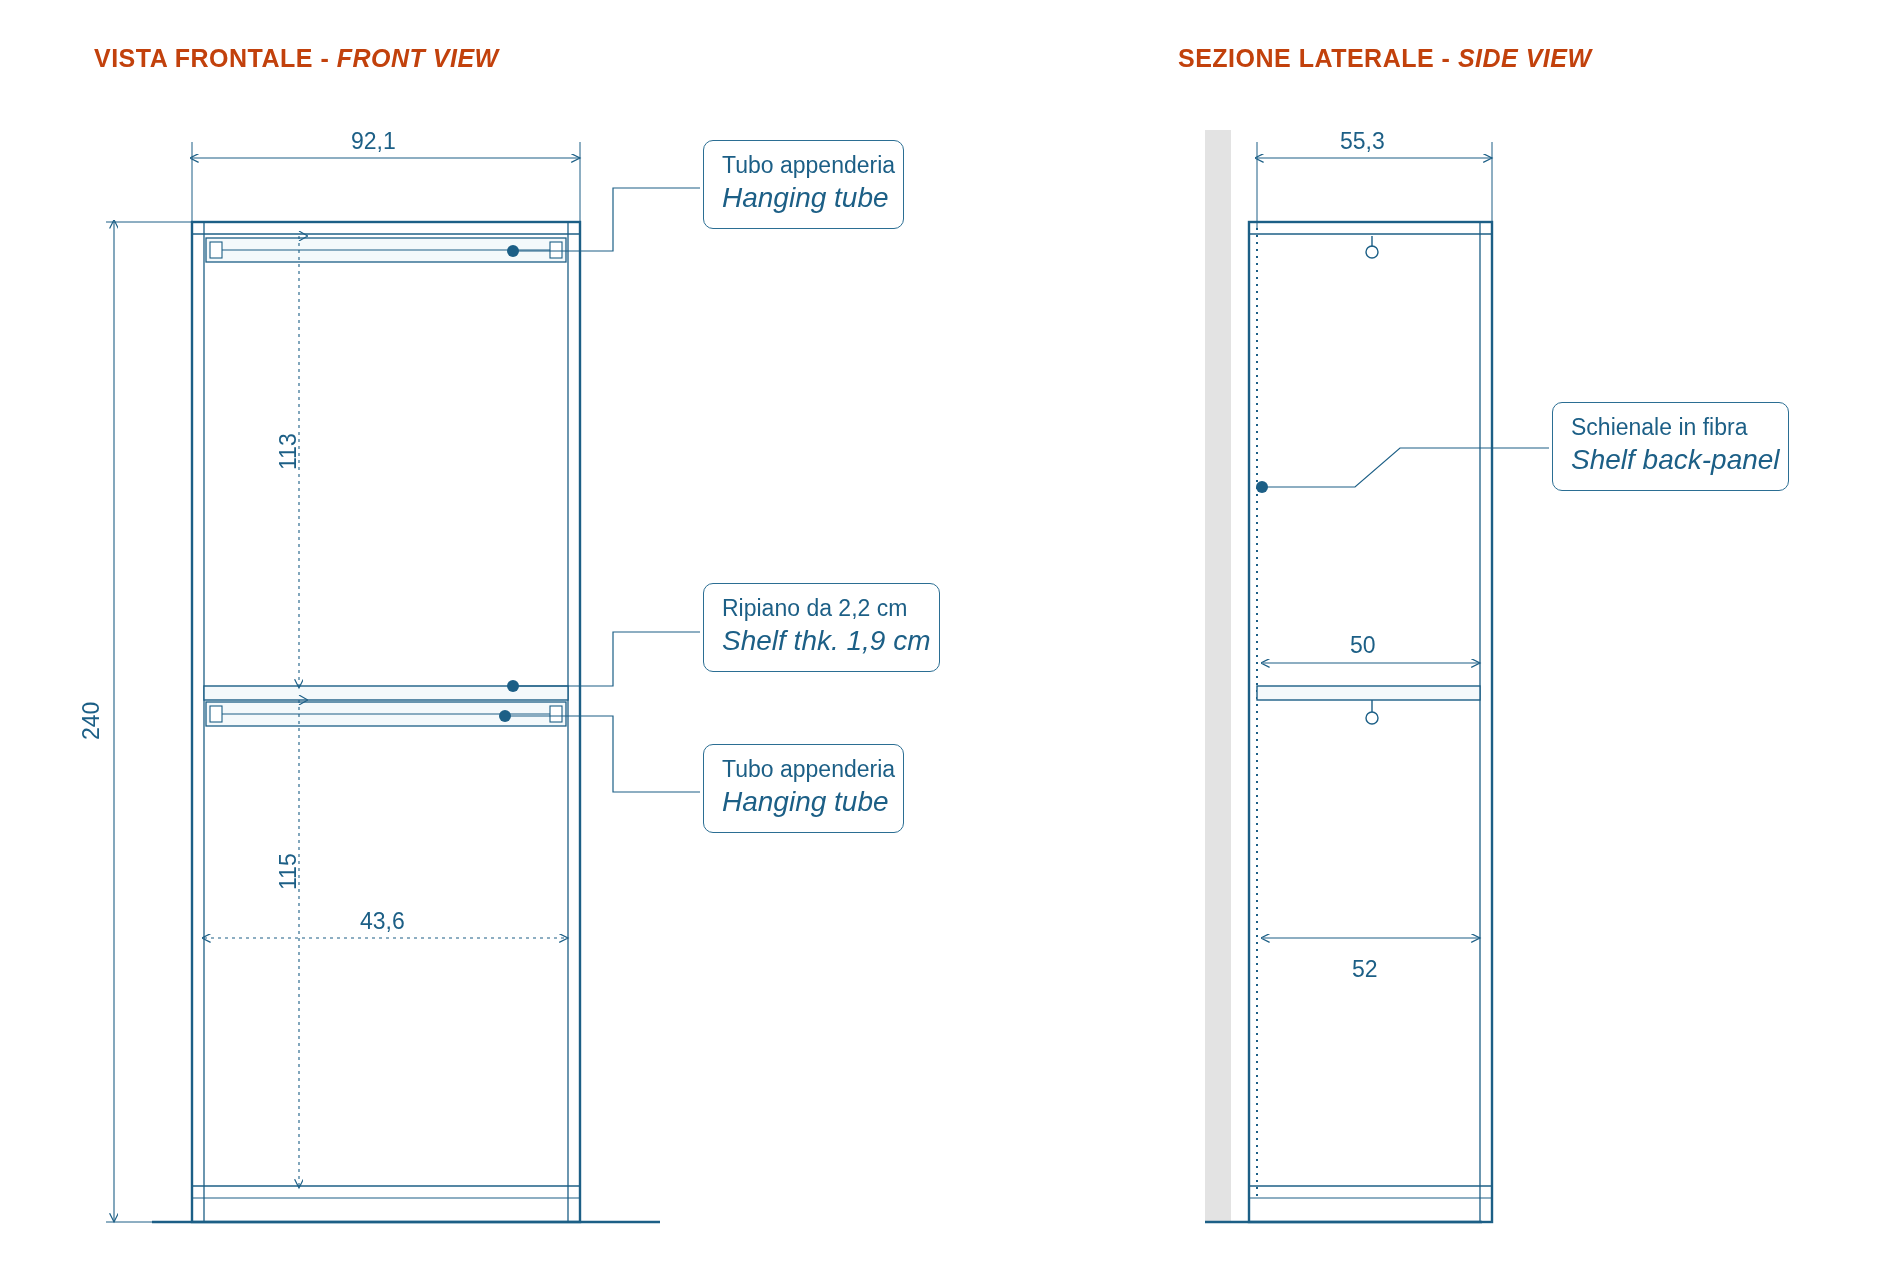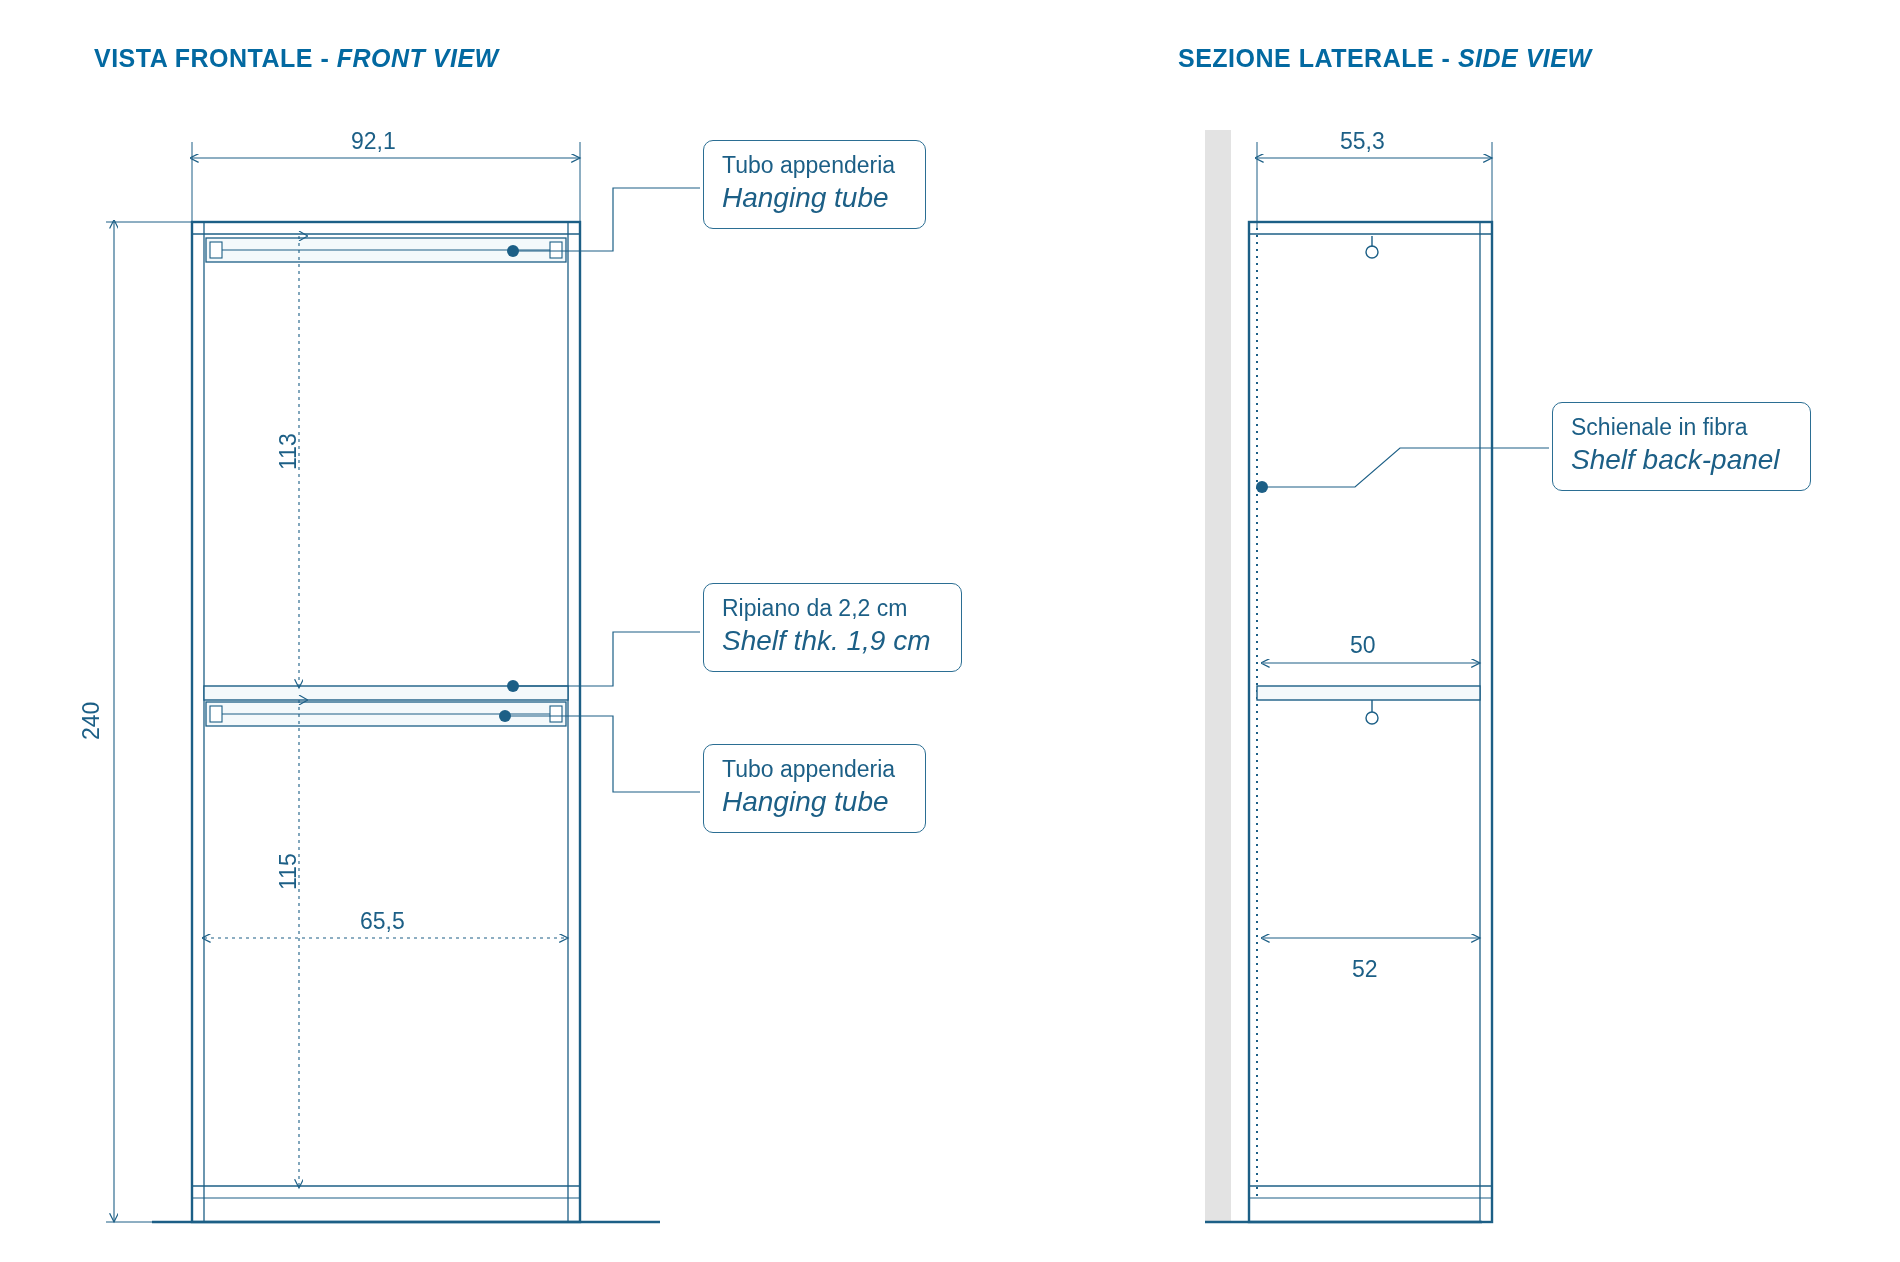--- a/index.html
+++ b/index.html
@@ -13,41 +13,41 @@
     position: relative;
     width: 1900px;
     height: 1262px;
     overflow: hidden;
   }
   .title {
     position: absolute;
     font-size: 25px;
     font-weight: bold;
     letter-spacing: 0.5px;
-    color: #0369a1;
+    color: #c2410c;
     white-space: nowrap;
   }
   .title .en { font-style: italic; }
   .title-front { left: 94px; top: 44px; }
   .title-side { left: 1178px; top: 44px; }
 
   svg.diagram {
     position: absolute;
     left: 0; top: 0;
     width: 1900px;
     height: 1262px;
   }
 
   
   .callout {
     position: absolute;
     border: 1.6px solid #2b6e93;
     border-radius: 10px;
     background: #ffffff;
-    padding: 10px 30px 12px 18px;
+    padding: 10px 8px 12px 18px;
     color: #1c5f86;
     line-height: 1.28;
     white-space: nowrap;
   }
   .callout .it { font-size: 23px; }
   .callout .en { font-size: 28px; font-style: italic; }
 
   .c1 { left: 703px; top: 140px; }
   .c2 { left: 703px; top: 583px; }
   .c3 { left: 703px; top: 744px; }
@@ -204,21 +204,21 @@
         <polyline points="1262,487 1355,487 1400,448 1549,448" fill="none" stroke="#1c5f86" stroke-width="1.2"></polyline>
         <circle cx="1262" cy="487" r="6" fill="#1c5f86"></circle>
       </g>
     </g>
   </svg>
 
   <div class="dim" style="left:351px; top:128px;">92,1</div>
   <div class="dim dim-vert" style="left:78px; top:740px;">240</div>
   <div class="dim dim-vert" style="left:275px; top:470px;">113</div>
   <div class="dim dim-vert" style="left:275px; top:890px;">115</div>
-  <div class="dim" style="left:360px; top:908px;">65,5</div>
+  <div class="dim" style="left:360px; top:908px;">43,6</div>
 
   <div class="dim" style="left:1340px; top:128px;">55,3</div>
   <div class="dim" style="left:1350px; top:632px;">50</div>
   <div class="dim" style="left:1352px; top:908px;margin-top:48px;">52</div>
 
   <div class="callout c1">
     <div class="it">Tubo appenderia</div>
     <div class="en">Hanging tube</div>
   </div>
 

